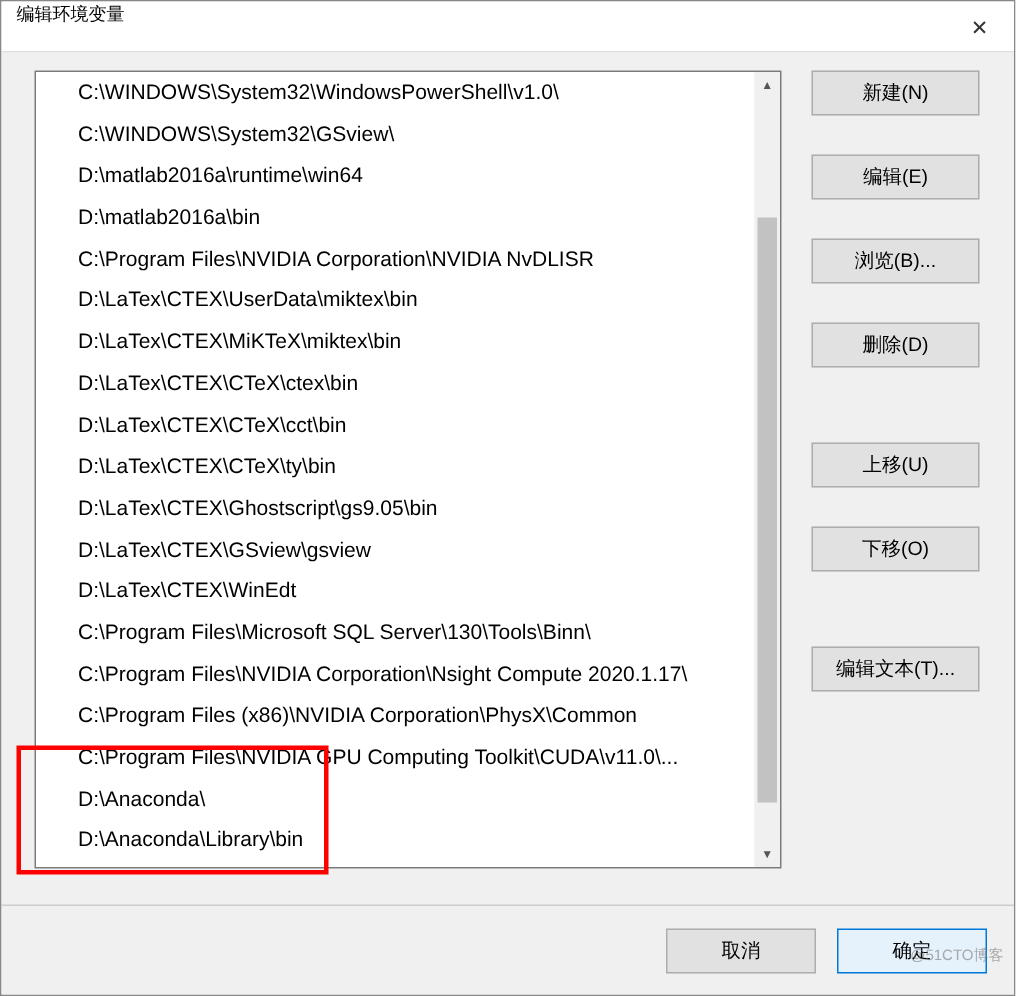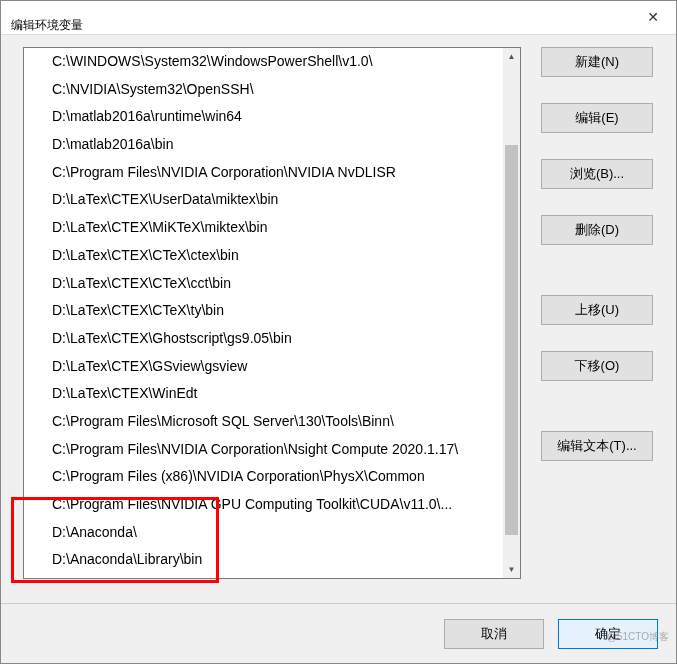--- a/index.html
+++ b/index.html
@@ -18,21 +18,21 @@
       border: 1px solid #888;
       background: #f0f0f0;
       display: flex;
       flex-direction: column;
     }
     .titlebar {
       height: 34px;
       background: #fff;
       border-bottom: 1px solid #ddd;
       display: flex;
-      align-items: flex-end;
+      align-items: flex-start;
       justify-content: space-between;
       padding: 0 0 0 10px;
     }
     .title-text { font-size: 12px; color: #000; }
     .close-btn {
       width: 46px;
       height: 34px;
       display: flex;
       align-items: center;
       justify-content: center;
@@ -152,21 +152,21 @@
     <span class="title-text">编辑环境变量</span>
     <div class="close-btn">
       <span>✕</span>
     </div>
   </div>
 
   <div class="content">
     <div class="list-container">
       <div class="list-scroll" id="list-scroll">
           <div class="list-item">C:\WINDOWS\System32\WindowsPowerShell\v1.0\</div>
-          <div class="list-item">C:\NVIDIA\System32\OpenSSH\</div>
+          <div class="list-item">C:\WINDOWS\System32\GSview\</div>
           <div class="list-item">D:\matlab2016a\runtime\win64</div>
           <div class="list-item">D:\matlab2016a\bin</div>
           <div class="list-item">C:\Program Files\NVIDIA Corporation\NVIDIA NvDLISR</div>
           <div class="list-item">D:\LaTex\CTEX\UserData\miktex\bin</div>
           <div class="list-item">D:\LaTex\CTEX\MiKTeX\miktex\bin</div>
           <div class="list-item">D:\LaTex\CTEX\CTeX\ctex\bin</div>
           <div class="list-item">D:\LaTex\CTEX\CTeX\cct\bin</div>
           <div class="list-item">D:\LaTex\CTEX\CTeX\ty\bin</div>
           <div class="list-item">D:\LaTex\CTEX\Ghostscript\gs9.05\bin</div>
           <div class="list-item">D:\LaTex\CTEX\GSview\gsview</div>

